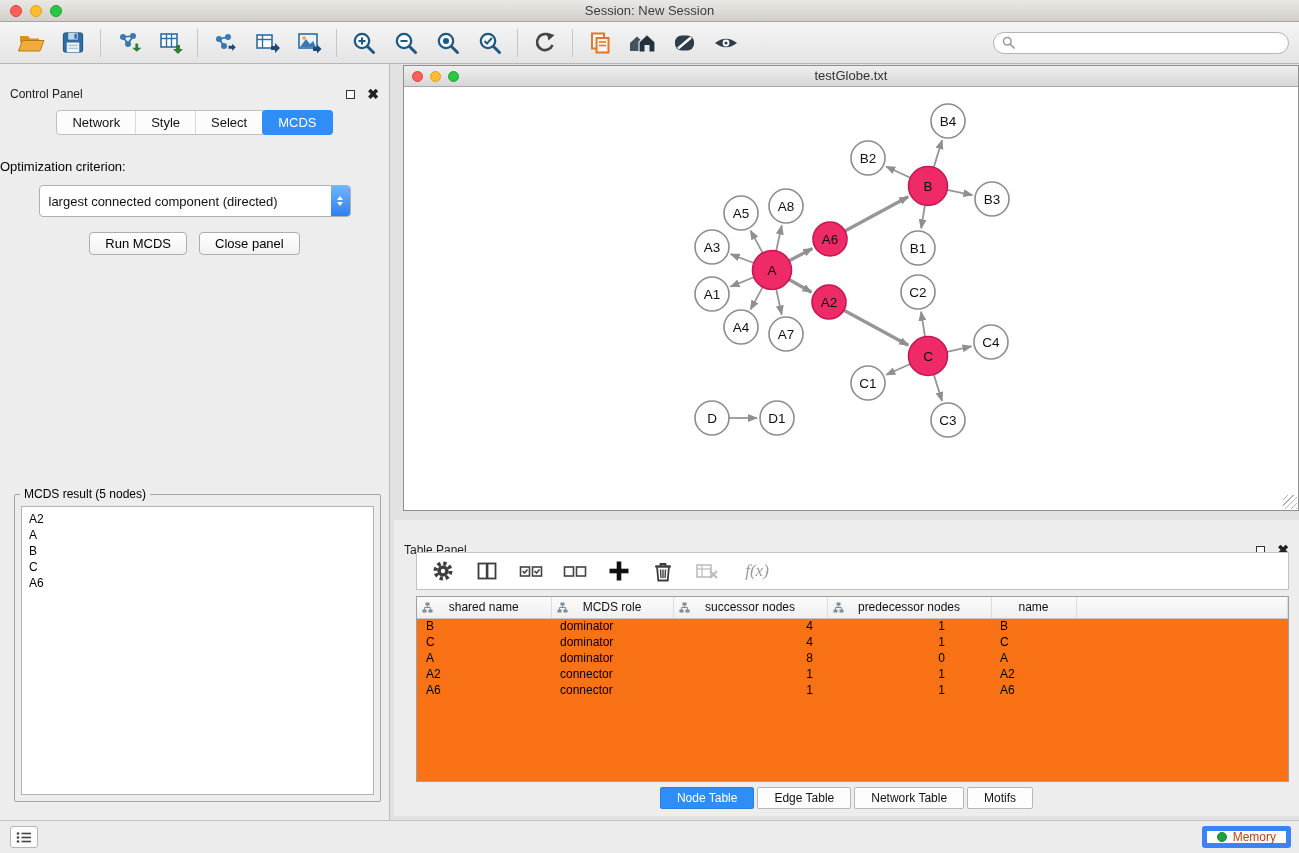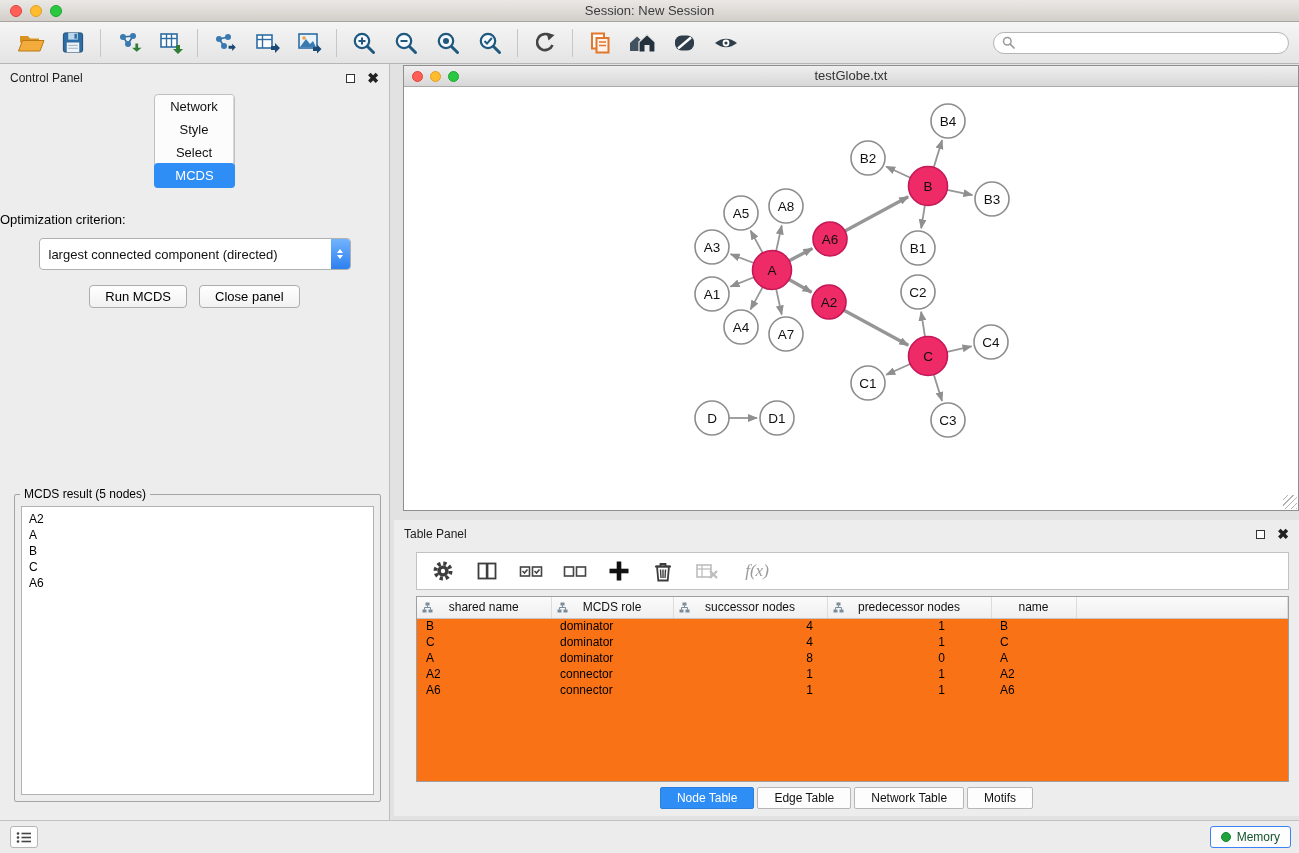--- a/index.html
+++ b/index.html
@@ -24,27 +24,27 @@
   .tbtn { width:42px; height:34px; display:flex; align-items:center; justify-content:center;
     background:transparent; border:none; }
   .tsep { width:1px; height:28px; background:#c6c6c6; margin:0 6px; flex:none; }
   .toolbar-search { margin-left:auto; width:296px; height:22px; border:1px solid #b5b5b5; border-radius:11px;
     background:#fff; display:flex; align-items:center; padding:0 8px; gap:6px; }
   .toolbar-search input { border:none; outline:none; flex:1; font-size:12px; background:transparent; }
 
   
   .control-panel { position:absolute; left:0; top:64px; width:390px; height:756px;
     background:#ededed; border-right:1px solid #bdbdbd; }
-  .panel-header { height:28px; display:flex; align-items:center; padding:0 10px; font-size:12px; color:#1d1d1d; }
+  .panel-header { height:28px; display:flex; align-items:center; padding:0 10px; font-size:12px; color:#1d1d1d;margin-top:16px; }
   .panel-controls { margin-left:auto; display:flex; gap:12px; align-items:center; }
   .float-glyph { width:9px; height:9px; border:1.5px solid #333; display:inline-block; background:#fff; }
   .close-glyph { font-size:14px; font-weight:bold; color:#222; line-height:1; }
 
   .cp-tabs { display:flex; justify-content:center; margin-top:2px; }
-  .cp-tabs-inner { display:flex; background:#fcfcfc; border:1px solid #c0c0c0; border-radius:4px;flex-direction:column; }
+  .cp-tabs-inner { display:flex; background:#fcfcfc; border:1px solid #c0c0c0; border-radius:4px; }
   .cp-tab { padding:4px 15px; font-size:13px; color:#111; border-right:1px solid #d9d9d9; background:transparent; border-top:none; border-bottom:none; border-left:none; }
   .cp-tab:last-child { border-right:none; }
   .cp-tab.active { background:#2f8ef5; color:#fff; border-radius:4px; margin:-1px; padding:5px 16px; }
 
   .opt-label { text-align:left; margin-top:24px; font-size:13px; color:#000; }
   .dropdown { margin:11px auto 0; width:312px; height:32px; background:#fff; border:1px solid #b0b0b0;
     border-radius:4px; display:flex; align-items:center; overflow:hidden; }
   .dropdown-text { flex:1; padding-left:9px; font-size:13px; white-space:nowrap; }
   .dropdown-stepper { width:19px; align-self:stretch; background:linear-gradient(#71b3fc,#2e80f1);
     display:flex; flex-direction:column; align-items:center; justify-content:center; gap:2px; }
@@ -91,22 +91,22 @@
   td.col3 { text-align:right; padding-right:46px; }
 
   .tp-tabs { position:absolute; bottom:7px; left:0; right:0; display:flex; justify-content:center; gap:3px; }
   .tp-tab { border:1px solid #b7b7b7; background:#fdfdfd; font-size:12px; padding:3px 16px; border-radius:2px; color:#111; }
   .tp-tab.active { background:#2f8ef5; color:#fff; border-color:#2a7fdd; }
 
   
   .statusbar { position:absolute; left:0; bottom:0; width:100%; height:33px; background:#ececec; border-top:1px solid #c2c2c2; }
   .sb-left-btn { position:absolute; left:10px; top:5px; width:28px; height:22px; border:1px solid #b5b5b5;
     border-radius:3px; background:#fdfdfd; display:flex; align-items:center; justify-content:center; }
-  .memory-btn { position:absolute; right:8px; top:5px; height:22px; border:1px solid #3b82f6; border-radius:3px;
-    background:#fdfdfd; display:flex; align-items:center; gap:6px; padding:0 10px; font-size:12px; color:#14532d; }
+  .memory-btn { position:absolute; right:8px; top:5px; height:22px; border:5px solid #3b82f6; border-radius:3px;
+    background:#fdfdfd; display:flex; align-items:center; gap:6px; padding:0 10px; font-size:12px; color:#c2410c; }
   .memory-dot { width:10px; height:10px; border-radius:50%; background:#1fa33b; border:1px solid #178330; }
 </style>
 </head>
 <body>
 
 <div class="titlebar">
   <div class="lights">
     <span class="light red"></span>
     <span class="light yellow"></span>
     <span class="light green"></span>

